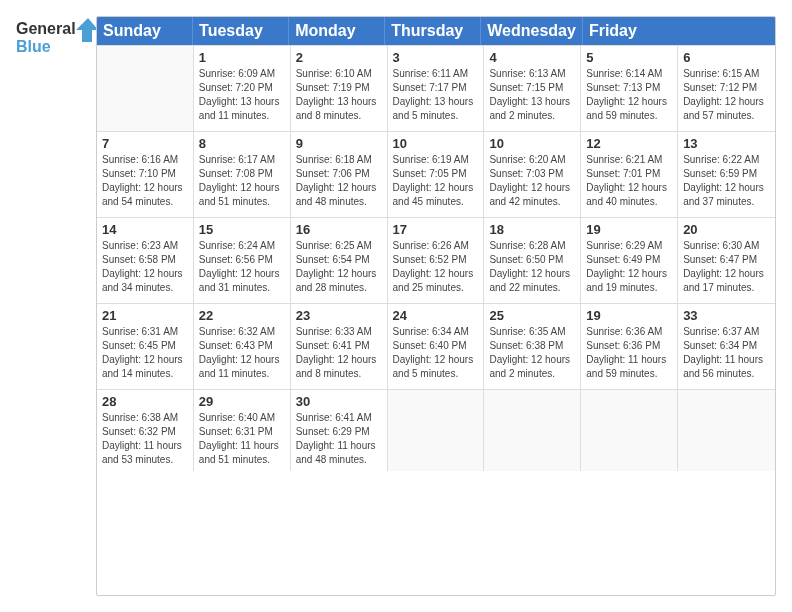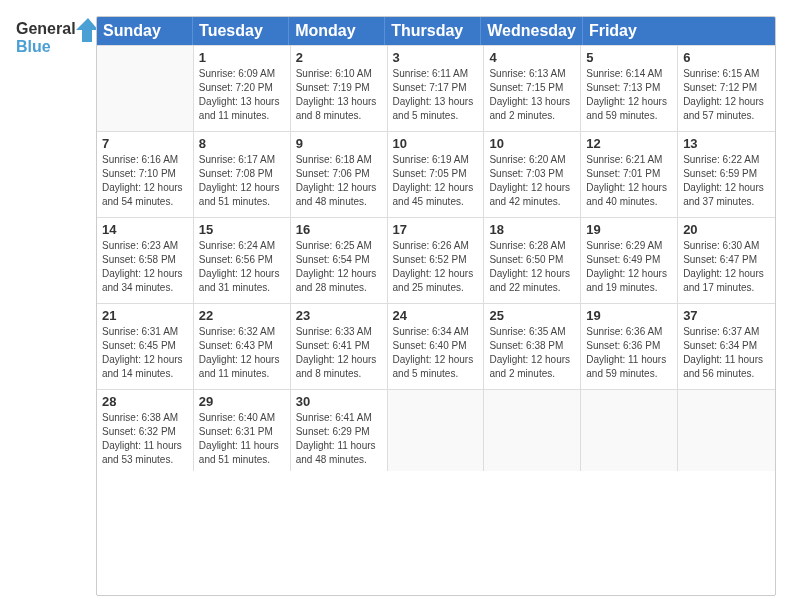--- a/index.html
+++ b/index.html
@@ -232,21 +232,21 @@
           </div>
           <div class="cal-cell">
             <div class="day-num">25</div>
             <div class="cell-info">Sunrise: 6:35 AM<br>Sunset: 6:38 PM<br>Daylight: 12 hours<br>and 2 minutes.</div>
           </div>
           <div class="cal-cell">
             <div class="day-num">19</div>
             <div class="cell-info">Sunrise: 6:36 AM<br>Sunset: 6:36 PM<br>Daylight: 11 hours<br>and 59 minutes.</div>
           </div>
           <div class="cal-cell">
-            <div class="day-num">37</div>
+            <div class="day-num">33</div>
             <div class="cell-info">Sunrise: 6:37 AM<br>Sunset: 6:34 PM<br>Daylight: 11 hours<br>and 56 minutes.</div>
           </div>
         </div>
         <div class="cal-row row-5">
           <div class="cal-cell">
             <div class="day-num">28</div>
             <div class="cell-info">Sunrise: 6:38 AM<br>Sunset: 6:32 PM<br>Daylight: 11 hours<br>and 53 minutes.</div>
           </div>
           <div class="cal-cell">
             <div class="day-num">29</div>

